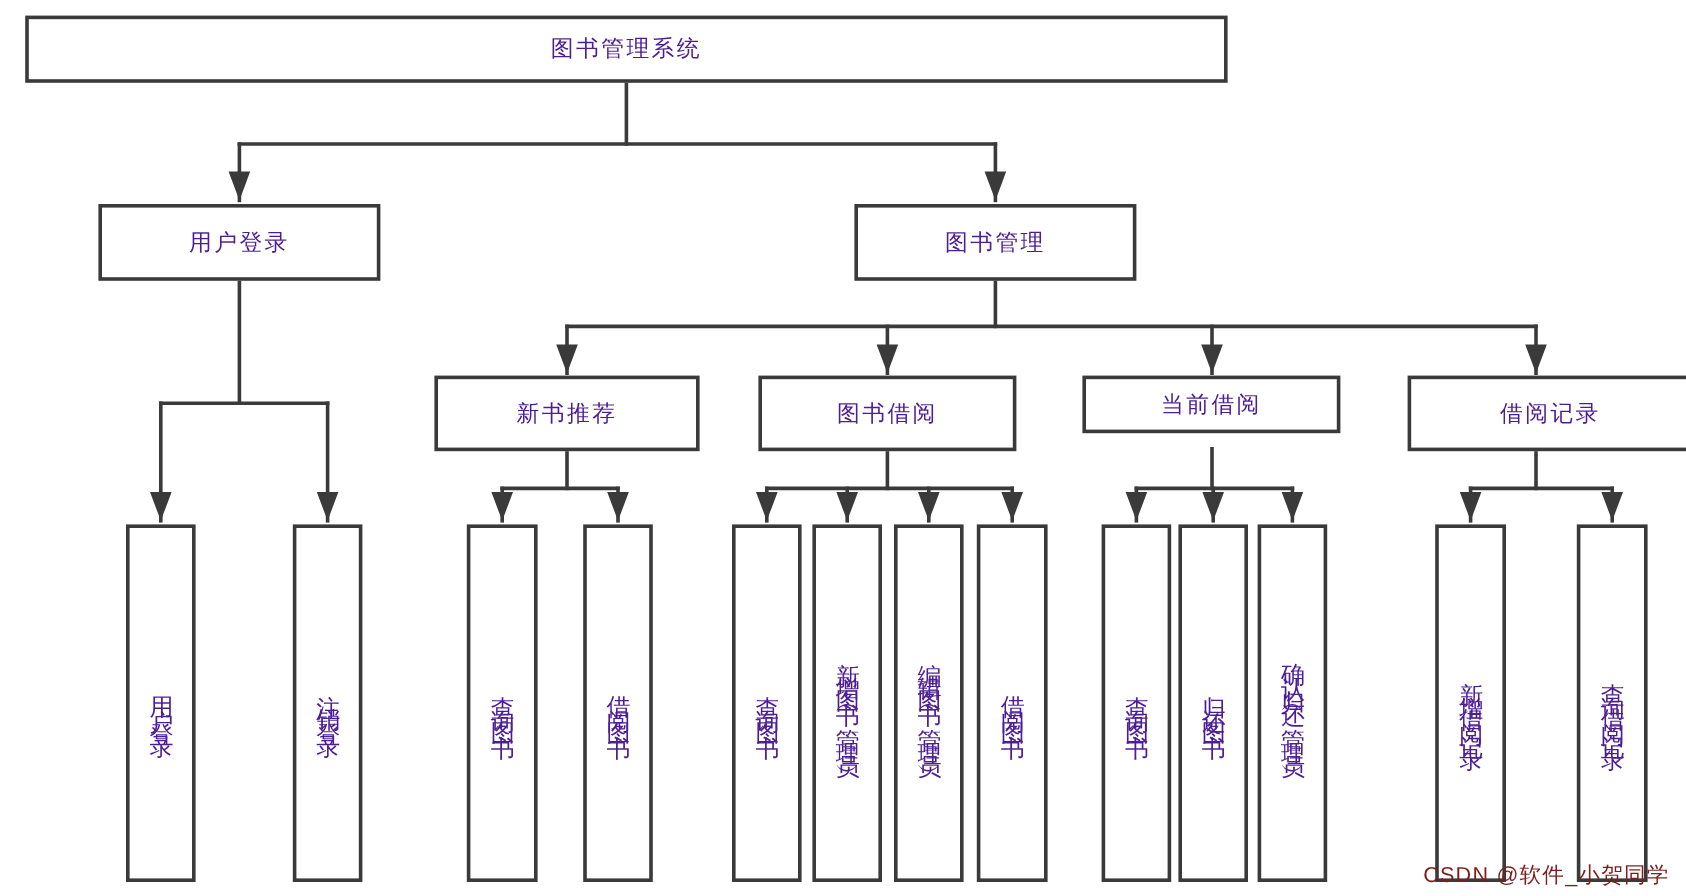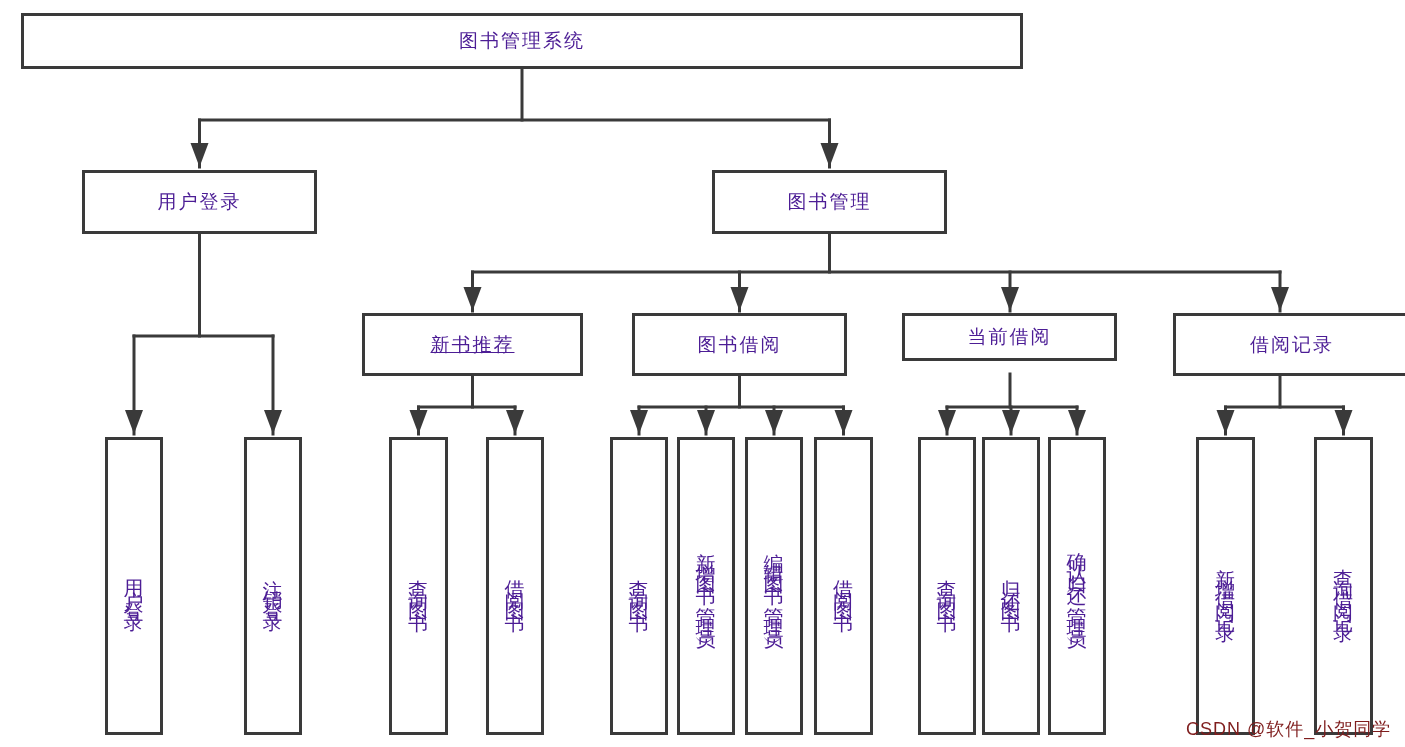--- a/index.html
+++ b/index.html
@@ -96,21 +96,21 @@
     <span class="hlabel">图书管理系统</span>
   </div>
 
   <div class="box" style="left:82px;top:170px;width:235px;height:64px;">
     <span class="hlabel">用户登录</span>
   </div>
   <div class="box" style="left:712px;top:170px;width:235px;height:64px;">
     <span class="hlabel">图书管理</span>
   </div>
 
-  <div class="box" style="left:362px;top:313px;width:221px;height:63px;text-decoration:underline;">
+  <div class="box" style="left:362px;top:313px;width:221px;height:63px;">
     <span class="hlabel">新书推荐</span>
   </div>
   <div class="box" style="left:632px;top:313px;width:215px;height:63px;">
     <span class="hlabel">图书借阅</span>
   </div>
   <div class="box" style="left:902px;top:313px;width:215px;height:48px;">
     <span class="hlabel">当前借阅</span>
   </div>
   <div class="box" style="left:1173px;top:313px;width:238px;height:63px;align-items:center;">
     <span class="hlabel">借阅记录</span>

